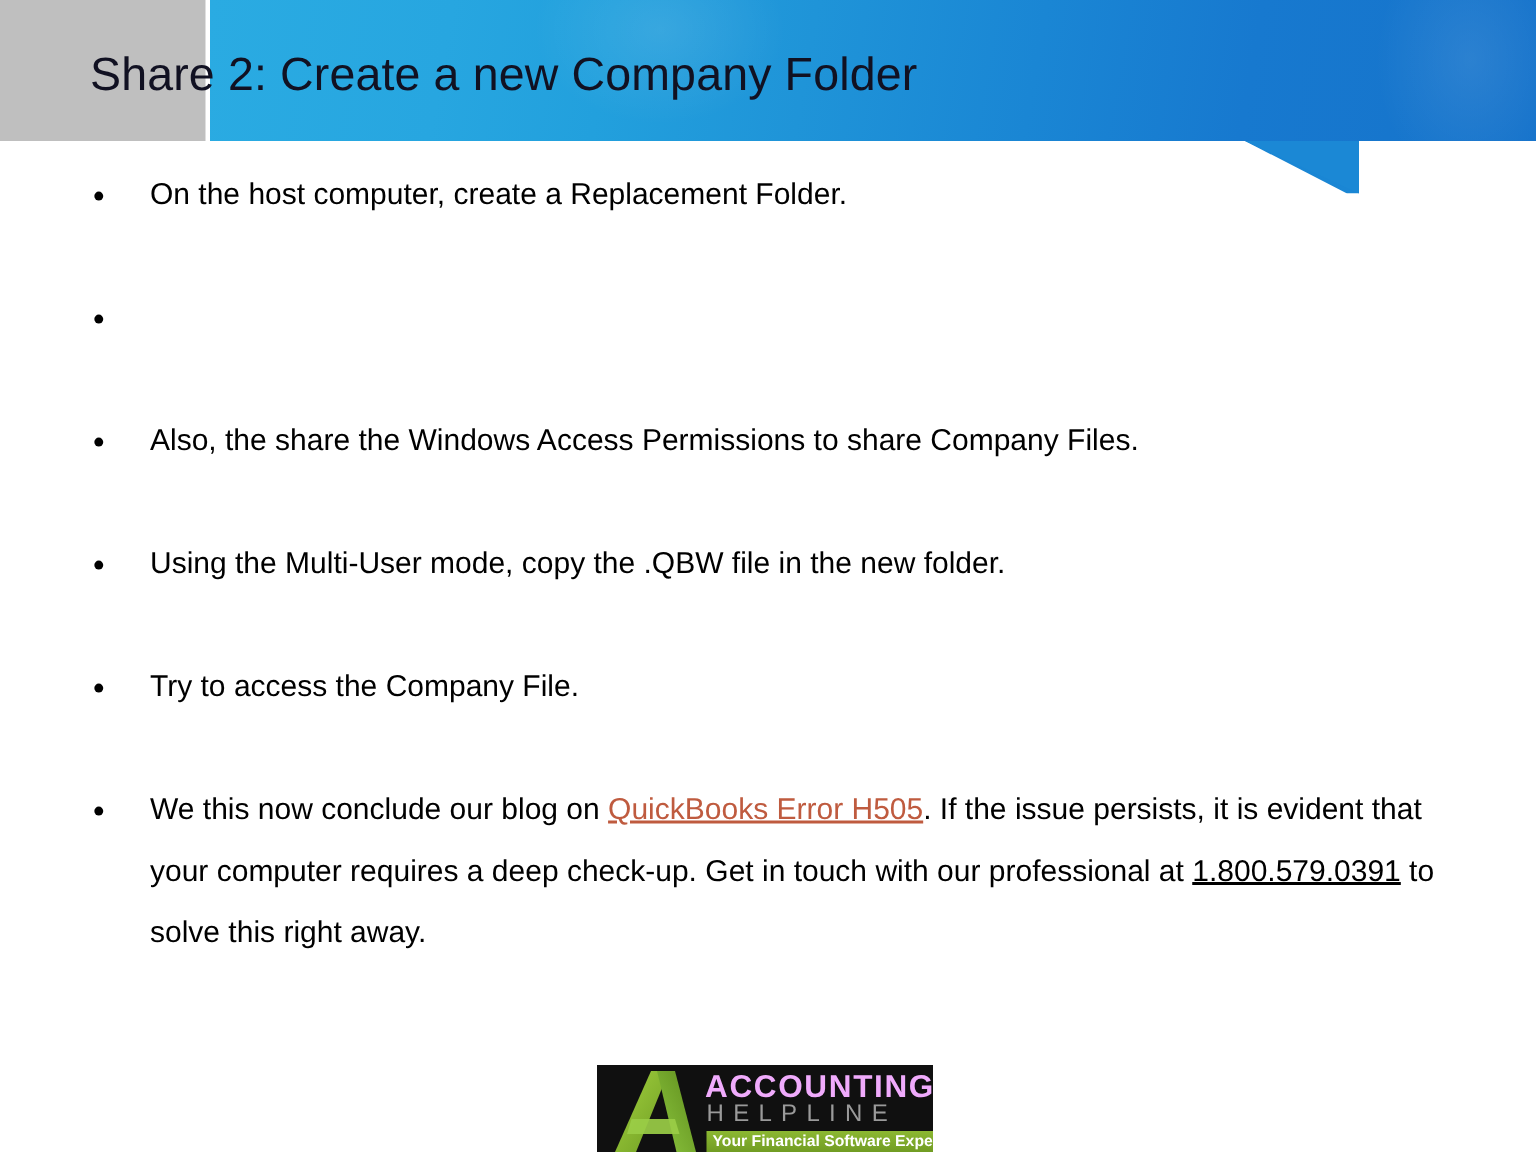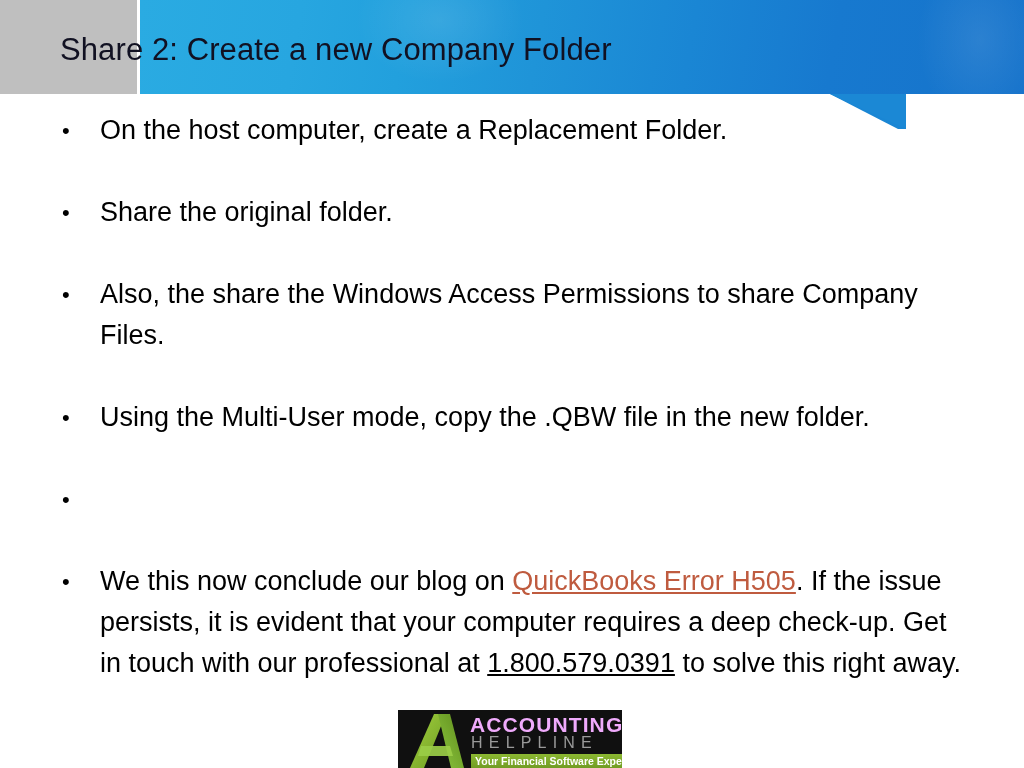--- a/index.html
+++ b/index.html
@@ -93,21 +93,21 @@
   .bullet-marker {
     width: 38px;
     min-width: 38px;
     margin-left: 62px;
     font-size: 22px;
     line-height: 41px;
     color: #000000;
     text-align: left;
   }
   .bullet-text {
-    font-size: 27px;
+    font-size: 20px;
     line-height: 41px;
     color: #000000;
     max-width: 865px;
   }
   .bullet-spacer { height: 41px; }
 
   a.inline-link,
   span.inline-link {
     color: #bf5b3f;
     text-decoration: underline;
@@ -199,38 +199,38 @@
 <div id="bullet-list">
 
   <div class="bullet-row">
     <div class="bullet-marker">•</div>
     <div class="bullet-text">On the host computer, create a Replacement Folder.</div>
   </div>
   <div class="bullet-spacer"></div>
 
   <div class="bullet-row">
     <div class="bullet-marker">•</div>
-    <div class="bullet-text">Share the original folder.</div>
   </div>
   <div class="bullet-spacer"></div>
 
   <div class="bullet-row">
     <div class="bullet-marker">•</div>
     <div class="bullet-text">Also, the share the Windows Access Permissions to share Company Files.</div>
   </div>
   <div class="bullet-spacer"></div>
 
   <div class="bullet-row">
     <div class="bullet-marker">•</div>
     <div class="bullet-text">Using the Multi-User mode, copy the .QBW file in the new folder.</div>
   </div>
   <div class="bullet-spacer"></div>
 
   <div class="bullet-row">
     <div class="bullet-marker">•</div>
+    <div class="bullet-text">Try to access the Company File.</div>
   </div>
   <div class="bullet-spacer"></div>
 
   <div class="bullet-row">
     <div class="bullet-marker">•</div>
     <div class="bullet-text"><span>We this now conclude our blog on </span><a class="inline-link" href="#">QuickBooks Error H505</a><span>. If the issue persists, it is evident that your computer requires a deep check-up. Get in touch with our professional at </span><span class="inline-phone">1.800.579.0391</span><span> to solve this right away.</span></div>
   </div>
 
 </div>
 

